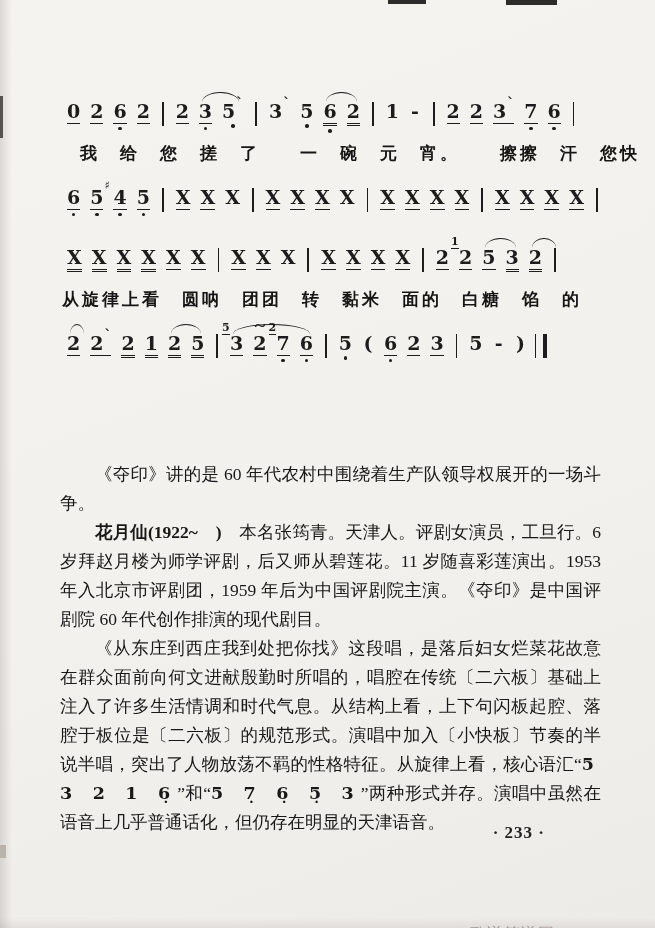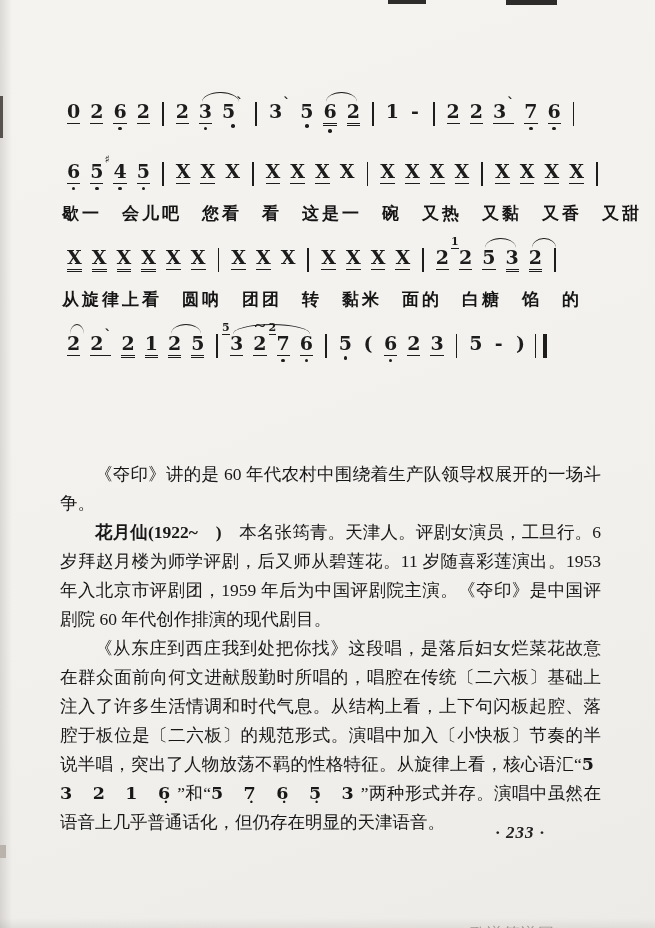--- a/index.html
+++ b/index.html
@@ -68,21 +68,21 @@
   }
   .para{margin:0;text-indent:2em;}
   .seg-bold{font-weight:bold;}
   .inline-music{
     font-weight:bold;letter-spacing:7px;
     font-family:"DejaVu Serif","Liberation Serif",serif;
   }
 
   .page-number{
     position:absolute;right:110px;top:823px;
-    font-style:italic;font-weight:bold;font-size:17px;letter-spacing:1px;color:#222;
+    font-weight:bold;font-size:17px;letter-spacing:1px;color:#222;
   }
   .watermark{
     position:absolute;right:20px;top:924px;
     font-size:16px;color:#a7a09a;letter-spacing:1px;white-space:nowrap;
   }
   .wm-url{color:#c9875f;margin-left:6px;font-family:"Liberation Sans","DejaVu Sans",sans-serif;font-size:15px;}
 </style>
 </head>
 <body>
 
@@ -211,20 +211,21 @@
             <div class="head">
               <span class="digit">6</span>
             </div>
             <div class="ul"></div>
             <div class="dot"></div>
           </div>
           <div class="bar"></div>
           <div class="arc" style="left: 140.25px; width: 36.55px;"></div>
           <div class="arc" style="left: 264.25px; width: 31.15px;"></div>
         </div>
+        <div class="lyrics-row" style="padding-left: 18px;">我　给　您　搓　了　　一　碗　元　宵。　　擦擦　汗　您快</div>
       </div>
       <div class="score-line">
         <div class="notes-row">
           <div class="note">
             <div class="head">
               <span class="digit">6</span>
             </div>
             <div class="ul"></div>
             <div class="dot"></div>
           </div>
@@ -337,21 +338,20 @@
             <div class="ul"></div>
           </div>
           <div class="note">
             <div class="head">
               <span class="digit">X</span>
             </div>
             <div class="ul"></div>
           </div>
           <div class="bar"></div>
         </div>
-        <div class="lyrics-row">歇一　会儿吧　您看　看　这是一　碗　又热　又黏　又香　又甜</div>
       </div>
       <div class="score-line">
         <div class="notes-row">
           <div class="note">
             <div class="head">
               <span class="digit">X</span>
             </div>
             <div class="ul"></div>
             <div class="ul"></div>
           </div>

